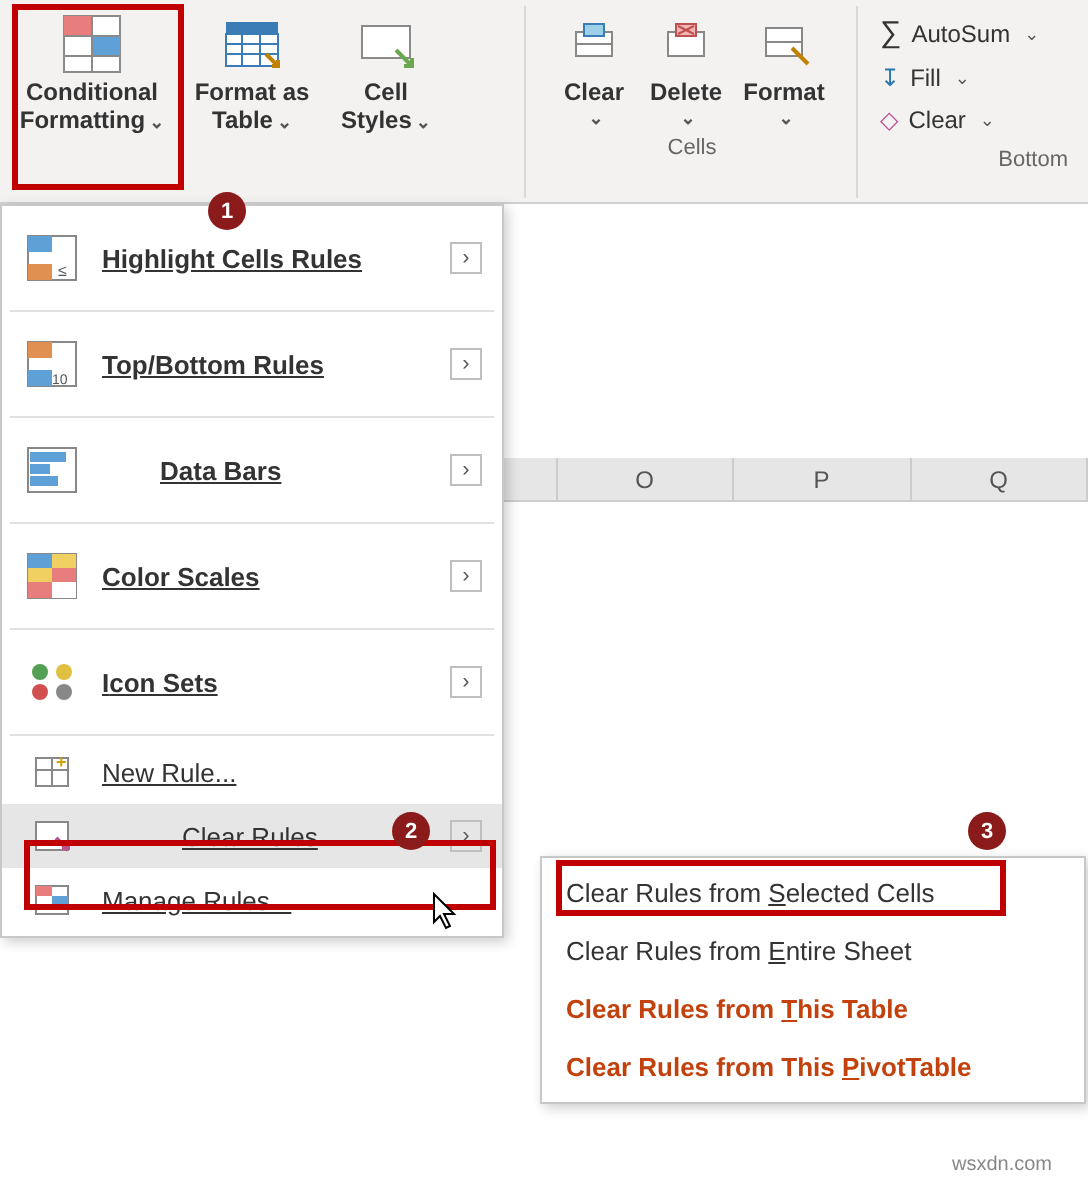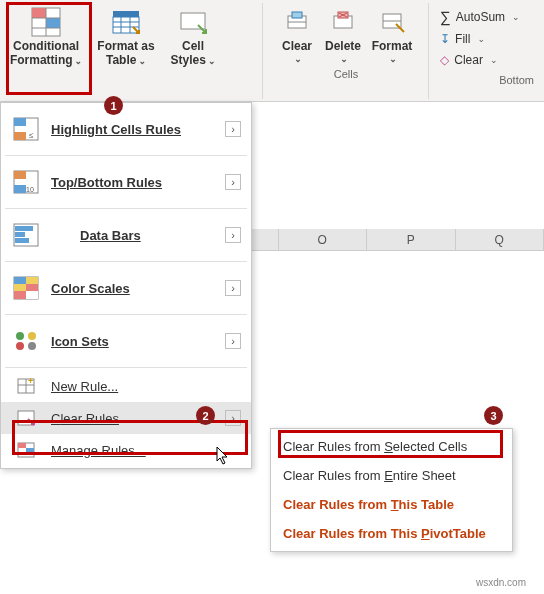--- a/index.html
+++ b/index.html
@@ -101,21 +101,21 @@
   padding: 2px 0;
 }
 .menu-item {
   display: flex;
   align-items: center;
   padding: 10px 10px;
   cursor: pointer;
   position: relative;
   font-size: 13px;
 }
-.menu-item:hover, .menu-item.hovered { background: #e6e6e6; }
+.menu-item:hover, .menu-item.hovered { background: #e6e6e6; gap: 40px; }
 .menu-item .mi-icon {
   width: 30px; height: 28px;
   display: flex; align-items: center; justify-content: center;
   margin-right: 10px;
   flex-shrink: 0;
 }
 .menu-item .mi-label { flex: 1; text-decoration: underline; }
 .menu-item .mi-arrow {
   font-size: 11px;
   color: #555;
@@ -129,21 +129,21 @@
 .menu-item.small .mi-icon { height: 18px; }
 .menu-sep {
   height: 1px;
   background: #e0e0e0;
   margin: 2px 4px;
 }
 .submenu {
   position: absolute;
   top: 428px;
   left: 270px;
-  width: 243px;
+  width: 273px;
   background: #fff;
   border: 1px solid #c8c8c8;
   box-shadow: 2px 2px 6px rgba(0,0,0,0.2);
   z-index: 6;
   padding: 3px 0;
 }
 .sub-item {
   padding: 7px 12px;
   cursor: pointer;
   font-size: 13px;

